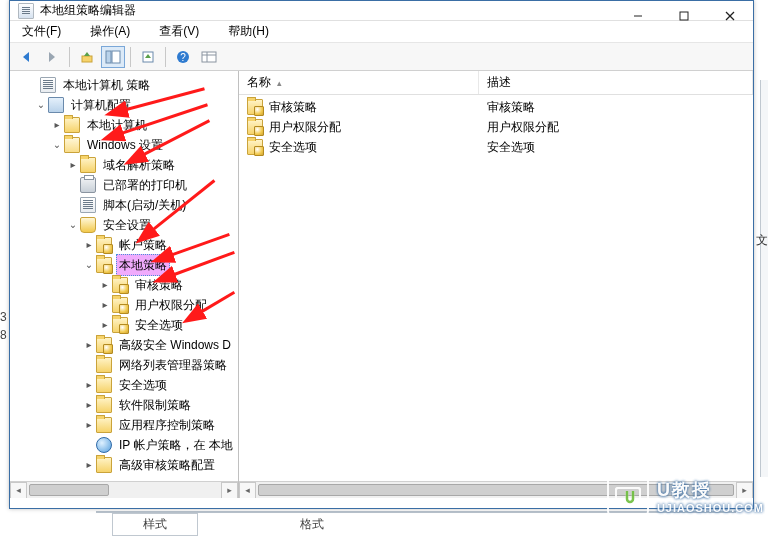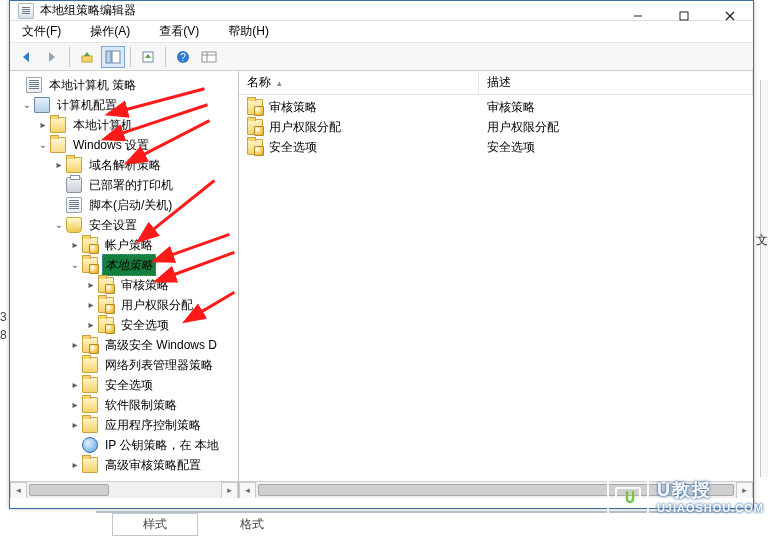--- a/index.html
+++ b/index.html
@@ -22,38 +22,38 @@
   .toolbar { height:28px; padding:2px 4px; display:flex; align-items:center; gap:2px; border-bottom:1px solid #d0d0d0; background:#f7f7f7; }
   .tbtn { width:24px; height:22px; display:flex; align-items:center; justify-content:center; border:1px solid transparent; }
   .tsep{width:1px;height:20px;background:#c8c8c8;margin:0 3px;}
 
   
   .split { display:flex; height:calc(100% - 30px - 22px - 28px); }
   .tree-pane { width:229px; border-right:1px solid #c0c0c0; position:relative; overflow:hidden; }
   .content-pane { flex:1; position:relative; overflow:hidden; }
 
   
-  .tree { padding:4px 0 4px 2px; line-height:20px; white-space:nowrap; }
+  .tree { padding:4px 0 4px 16px; line-height:20px; white-space:nowrap; }
   .tree-row { display:flex; align-items:center; height:20px; }
   .expander { width:14px; height:14px; display:flex; align-items:center; justify-content:center; color:#595959; font-size:10px; cursor:pointer;}
   .expander.blank{visibility:hidden;}
   .node-ico { width:16px; height:16px; margin:0 4px 0 0; flex-shrink:0; position:relative; }
   .folder { background:linear-gradient(#fff3c6,#f6d36b); border:1px solid #caa33a; border-radius:1px; }
   .folder:before{content:"";position:absolute;left:-1px;top:-3px;width:7px;height:3px;background:#f6d36b;border:1px solid #caa33a;border-bottom:none;border-radius:1px 1px 0 0;}
   .folder.open{background:linear-gradient(#fff7d7,#f9dd8a);}
   .folder.lock:after{content:"";position:absolute;right:-2px;bottom:-2px;width:8px;height:8px;background:radial-gradient(circle at 30% 30%,#fff,#f2c94c 60%,#caa33a); border:1px solid #b48a20;border-radius:1px;}
   .root-ico{background:linear-gradient(#fff,#e8ecf0);border:1px solid #9aa6b2;border-radius:1px;}
   .root-ico:before{content:"";position:absolute;left:2px;top:2px;width:10px;height:1px;background:#6a7a8a;box-shadow:0 2px #6a7a8a,0 4px #6a7a8a,0 6px #6a7a8a,0 8px #6a7a8a;}
   .pc-ico{background:linear-gradient(#e4f0fb,#b9d2ea);border:1px solid #6a8aac;border-radius:1px;}
   .printer-ico{background:linear-gradient(#f0f2f4,#c8d0d8);border:1px solid #8a94a0;border-radius:2px;}
   .printer-ico:after{content:"";position:absolute;left:3px;top:-3px;width:8px;height:3px;background:#fff;border:1px solid #8a94a0;}
   .shield-ico{background:linear-gradient(#fff7d7,#f2c94c);border:1px solid #caa33a;border-radius:2px 2px 4px 4px;}
   .globe-ico{background:radial-gradient(circle at 35% 35%,#dff1ff,#7fb8e8 70%,#3a7cc0);border:1px solid #2f6aa8;border-radius:50%;}
   .node-label { padding:0 3px; }
-  .node-label.selected{background:#15803d;border:1px dotted #4a90d9;padding:0 2px;font-style:italic;}
+  .node-label.selected{background:#f0abfc;border:1px dotted #4a90d9;padding:0 2px;}
 
   
   .hscroll { position:absolute; left:0; right:0; bottom:0; height:17px; background:#f0f0f0; border-top:1px solid #d0d0d0; display:flex; align-items:center;}
   .hscroll .harrow{width:17px;height:17px;background:#f7f7f7;border:1px solid #c8c8c8;display:flex;align-items:center;justify-content:center;color:#666;font-size:9px;}
   .hscroll .htrack{flex:1;height:17px;position:relative;}
   .hscroll .hthumb{position:absolute;top:2px;height:12px;background:#cfcfcf;border:1px solid #a8a8a8;border-radius:2px;}
   .tree-pane .hscroll .hthumb{left:2px;width:80px;}
   .content-pane .hscroll .hthumb{left:2px;right:2px;}
 
   
@@ -86,21 +86,21 @@
 </style>
 </head>
 <body>
 
 <div class="bg-left" style="top:310px;">3</div>
 <div class="bg-left" style="top:328px;">8</div>
 <div class="right-cut"></div>
 <div class="rc-label">文</div>
 <div class="bg-bottom">
   <span style="margin-left:16px;border:1px solid #c0c8d0;padding:2px 30px;background:#fff;">样式</span>
-  <span style="margin-left:42px;">格式</span>
+  <span style="margin-left:102px;">格式</span>
 </div>
 
 <div class="window">
 
   <div class="titlebar">
     <span class="ico"></span>
     <span class="title">本地组策略编辑器</span>
     <div class="win-btns">
       <div class="win-btn">
           <svg width="10" height="10">
@@ -284,21 +284,21 @@
 
         <div class="tree-row" style="padding-left:56px;">
           <span class="expander">▸</span>
           <span class="node-ico folder"></span>
           <span class="node-label">应用程序控制策略</span>
         </div>
 
         <div class="tree-row" style="padding-left:56px;">
           <span class="expander blank">▸</span>
           <span class="node-ico globe-ico"></span>
-          <span class="node-label">IP 公钥策略，在 本地</span>
+          <span class="node-label">IP 帐户策略，在 本地</span>
         </div>
 
         <div class="tree-row" style="padding-left:56px;">
           <span class="expander">▸</span>
           <span class="node-ico folder"></span>
           <span class="node-label">高级审核策略配置</span>
         </div>
 
       </div>
       <div class="hscroll">

